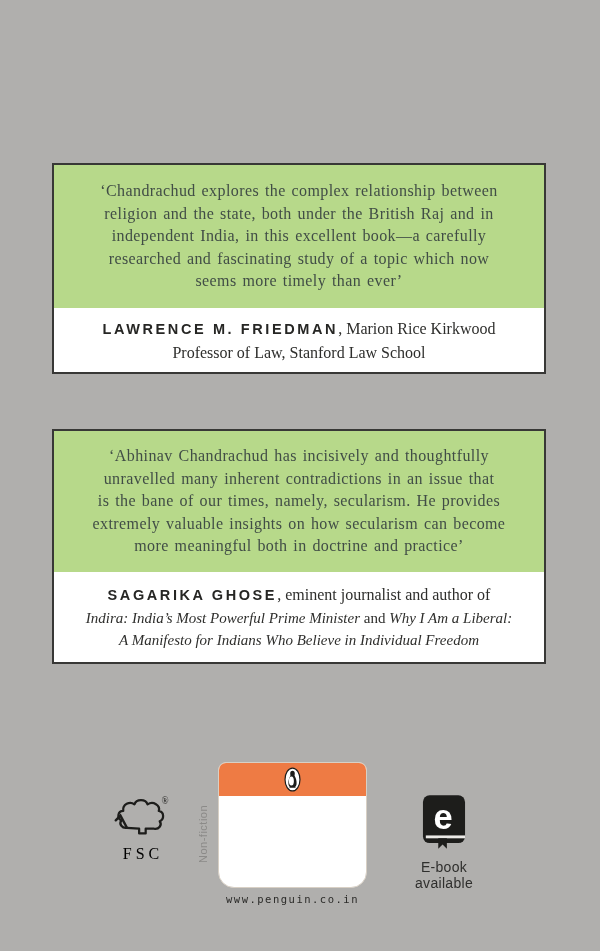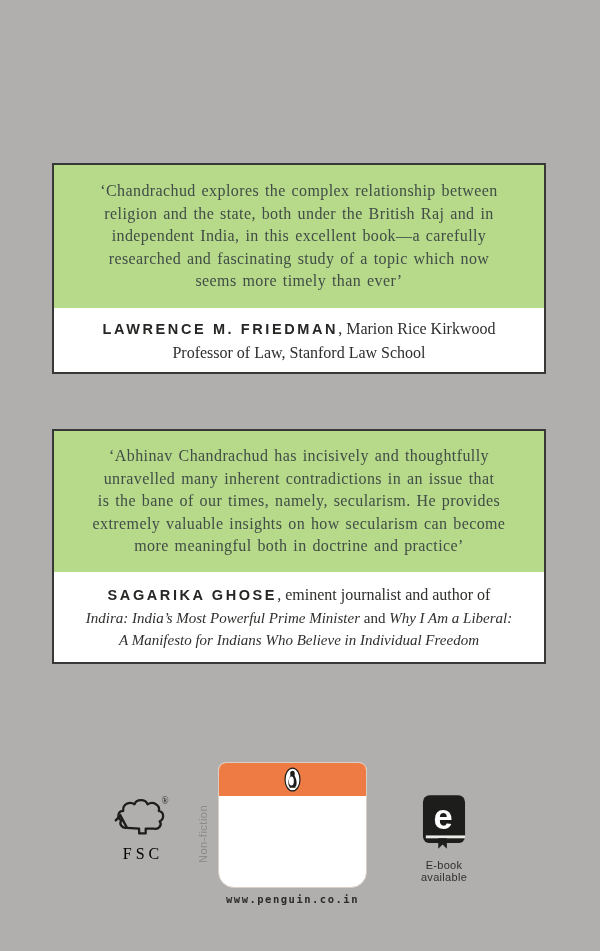--- a/index.html
+++ b/index.html
@@ -53,25 +53,25 @@
     border-radius:8px 8px 16px 16px;overflow:hidden;
     box-sizing:border-box;
   }
   .penguin-band{
     height:33px;background:#ee7b44;
     display:flex;align-items:center;justify-content:center;
   }
   .website{
     position:absolute;left:218px;top:893px;width:149px;text-align:center;
     font-family:"DejaVu Sans Mono",monospace;font-size:10.5px;
-    font-weight:bold;letter-spacing:1.5px;color:#2b2b29;
+    font-weight:normal;letter-spacing:1.5px;color:#2b2b29;
   }
   .ebook-block{position:absolute;left:404px;top:795px;width:80px;text-align:center;}
   .ebook-label{
-    font-family:"Liberation Sans",sans-serif;font-size:11px;
+    font-family:"Liberation Sans",sans-serif;font-size:14px;
     color:#2f2f2d;margin-top:4px;letter-spacing:0.3px;
   }
 </style>
 </head>
 <body>
 
 <div class="cover">
 
   <section class="quote-box" style="top:429px;height:235px;">
     <div class="quote-green" style="height:141px;">‘Abhinav Chandrachud has incisively and thoughtfully

